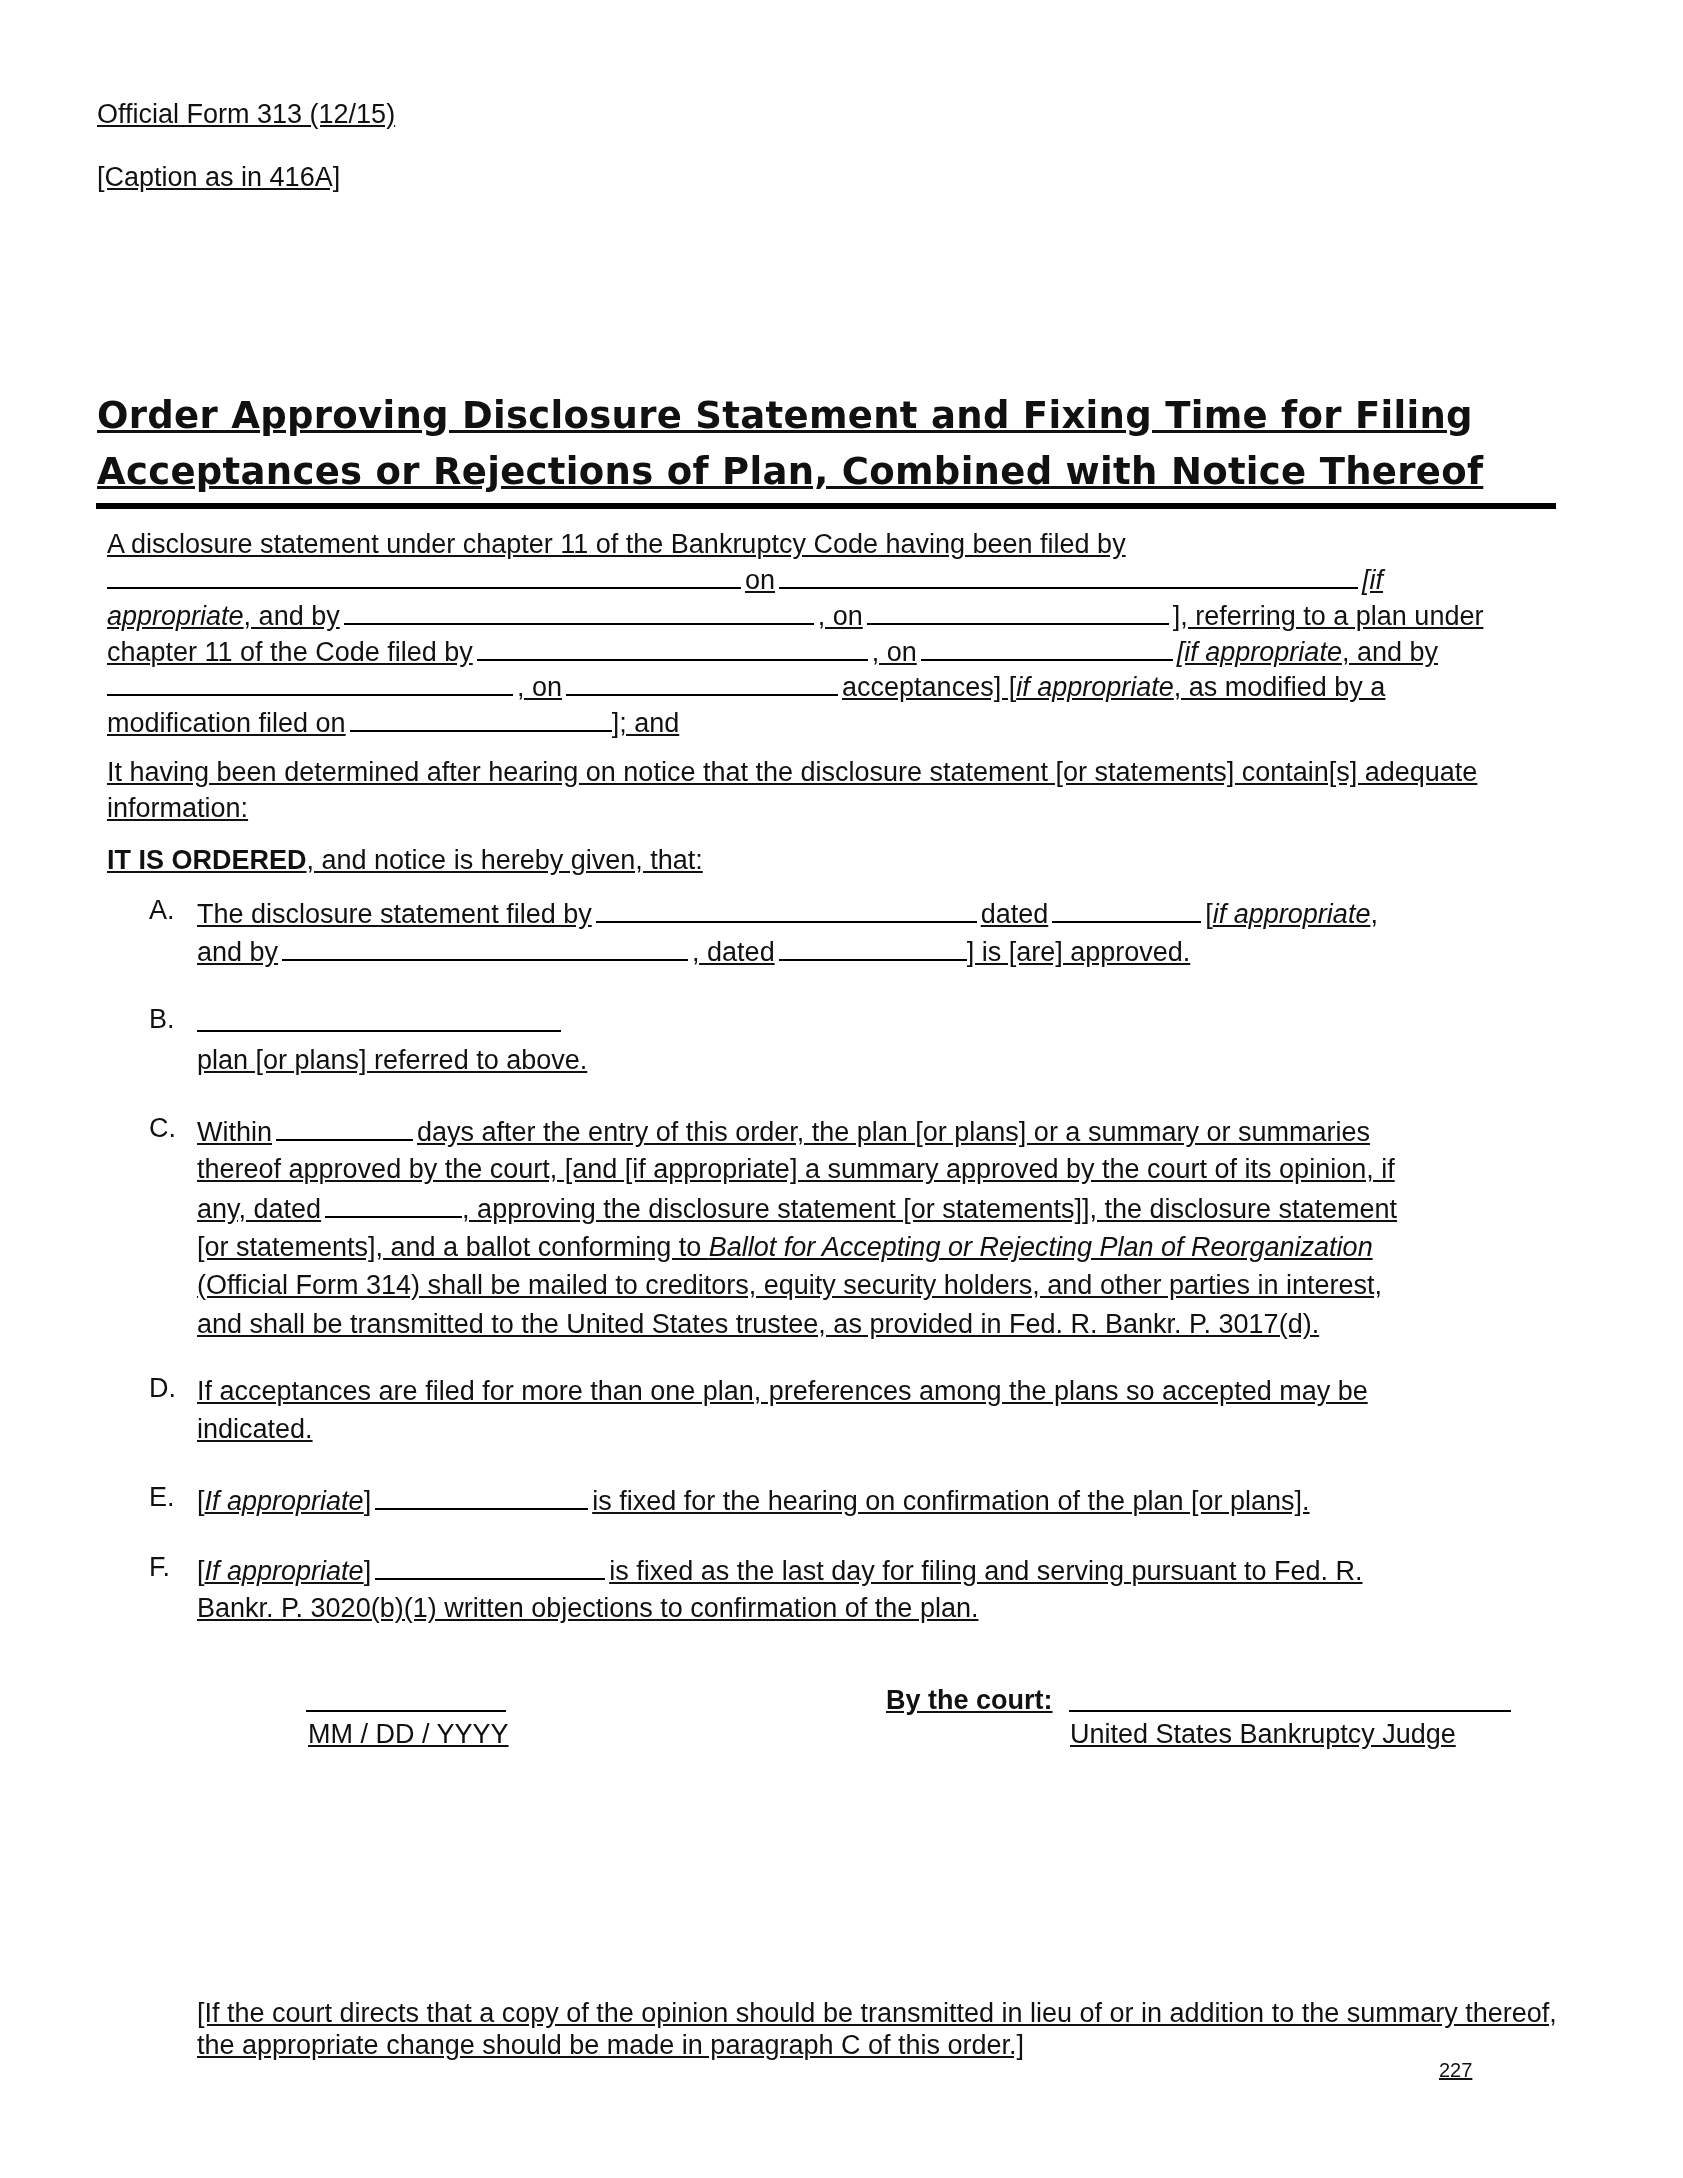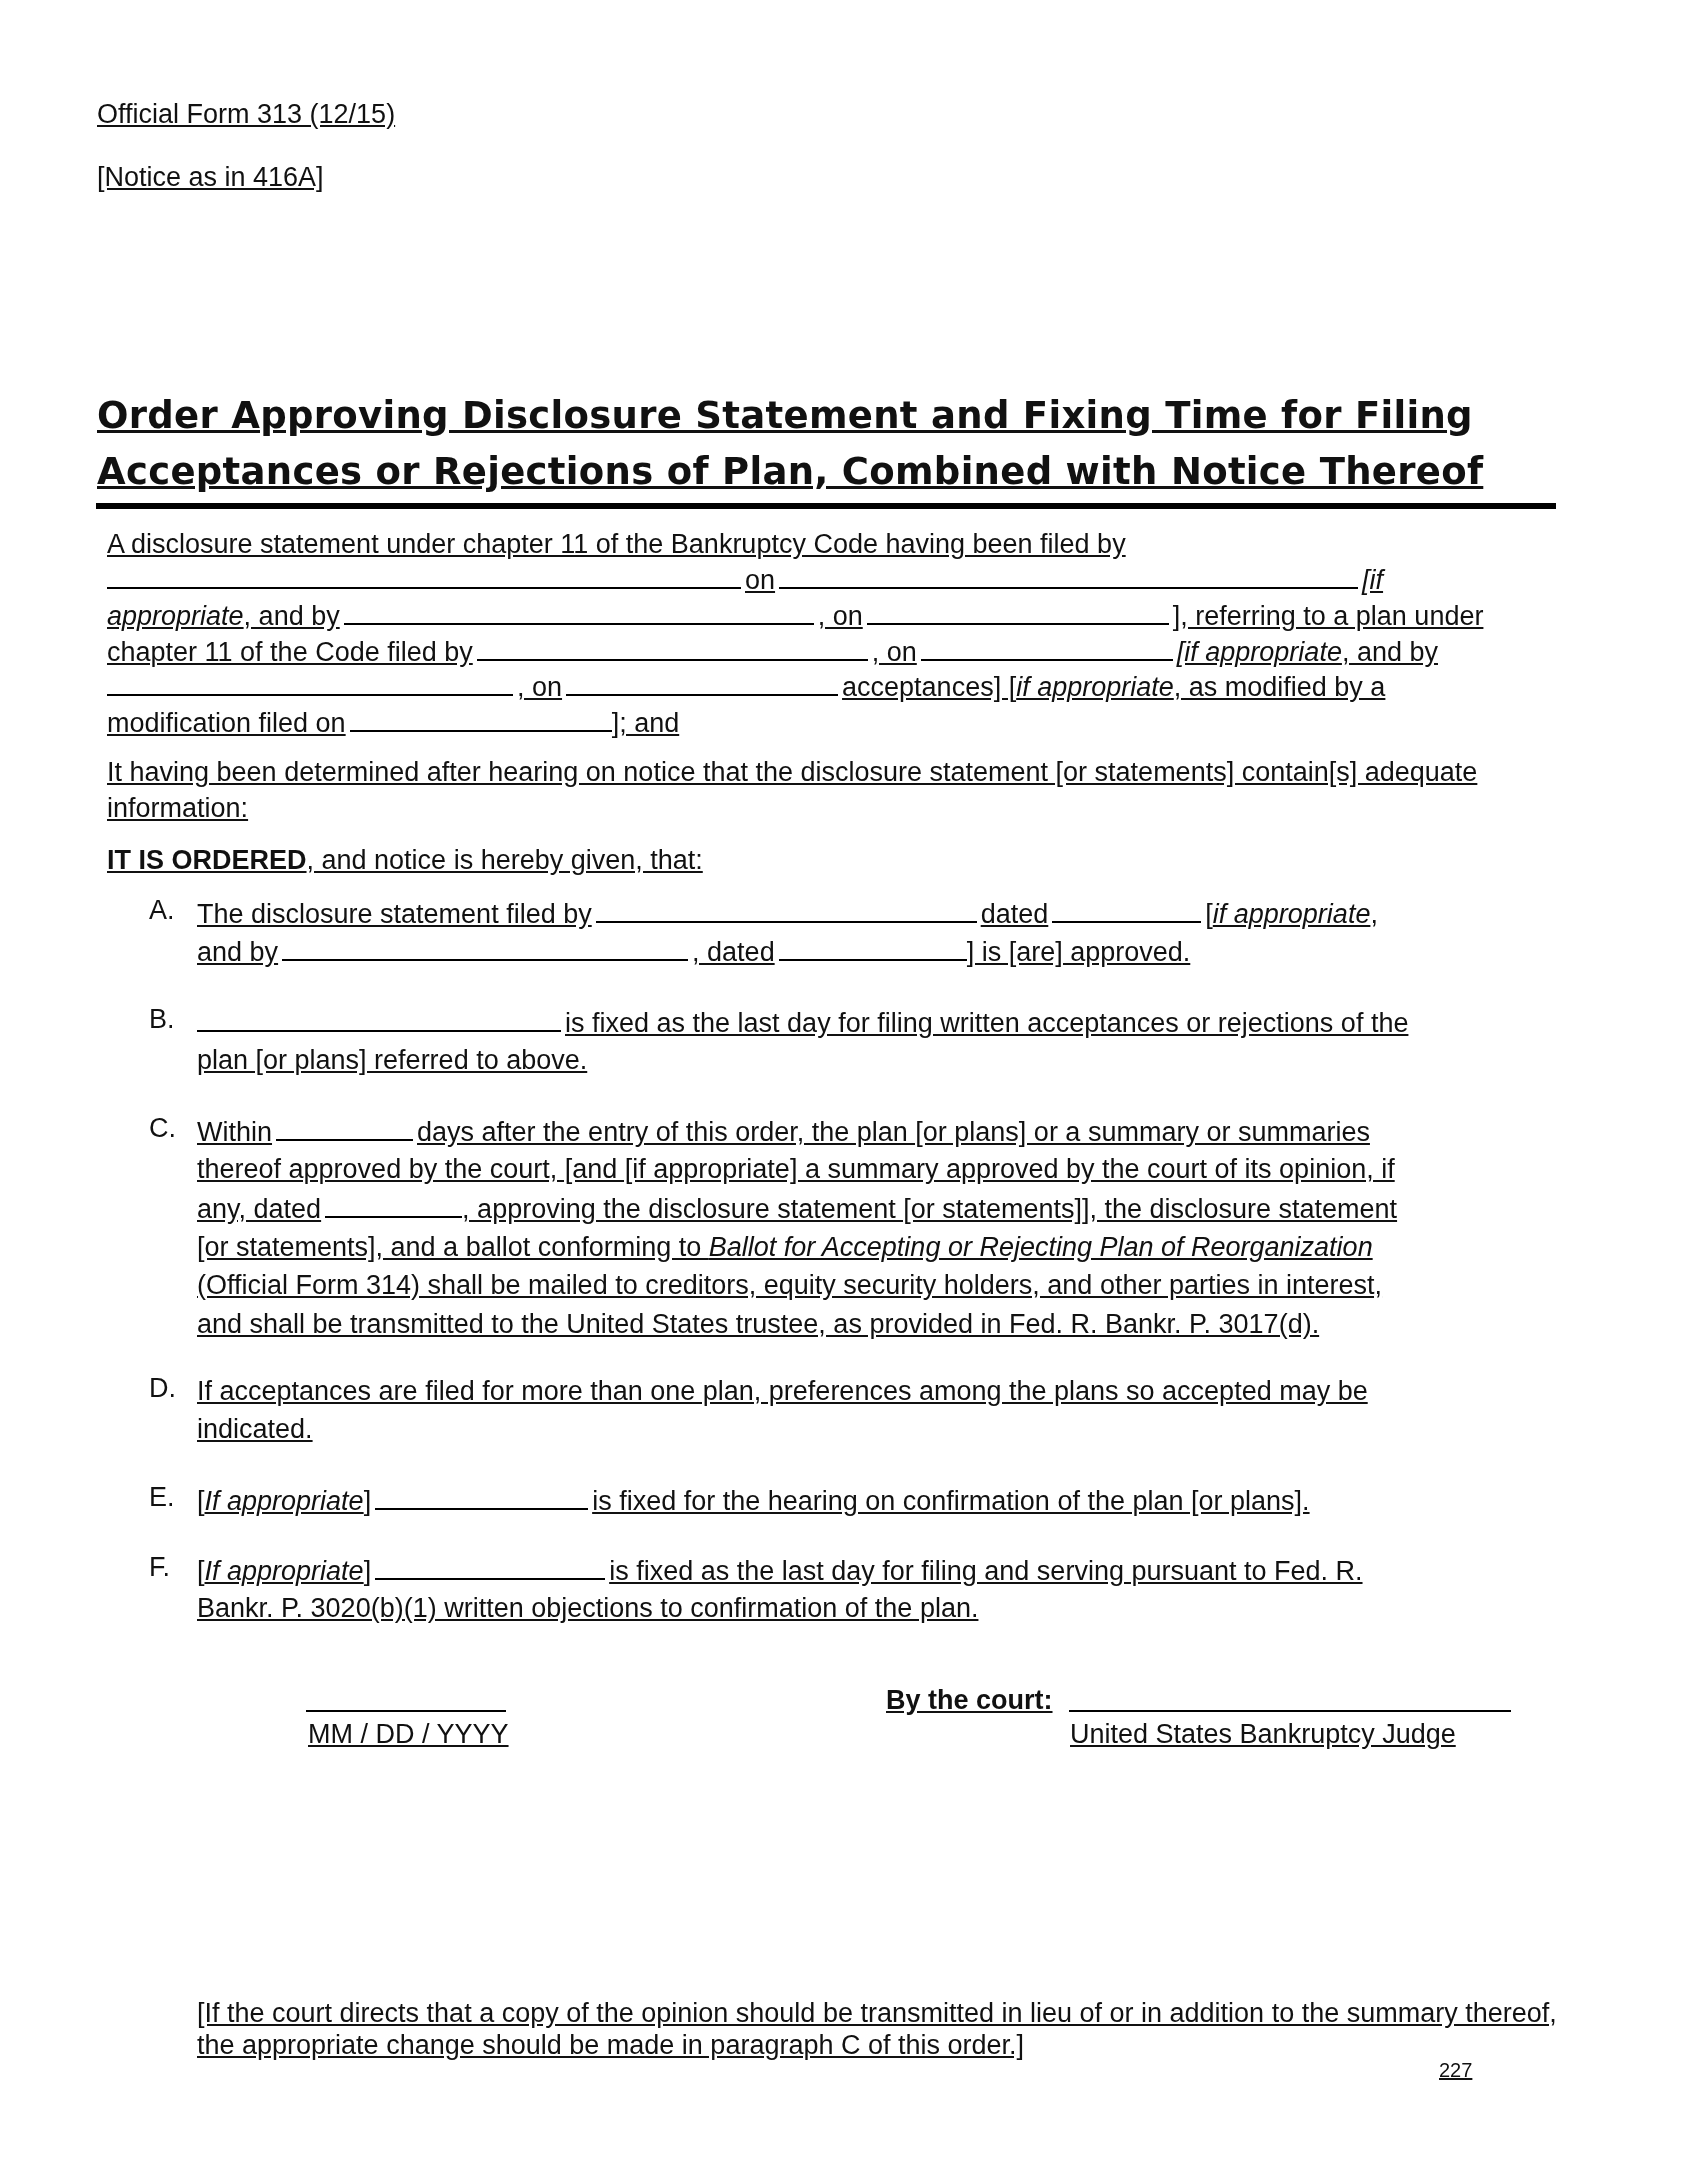--- a/index.html
+++ b/index.html
@@ -12,21 +12,21 @@
   .blank { display:inline-block; border-bottom:2px solid #000; height:26px; vertical-align:baseline; margin:0 4px; }
   i { font-style:italic; }
   b { font-weight:bold; }
   .lbl { position:absolute; font-size:27px; }
   .sigline { position:absolute; height:0; border-top:2px solid #000; }
 </style>
 </head>
 <body>
 
 <div class="abs hdr" style="left:97px; top:99px;">Official Form 313 (12/15)</div>
-<div class="abs hdr" style="left:97px; top:162px;">[Notice as in 416A]</div>
+<div class="abs hdr" style="left:97px; top:162px;">[Caption as in 416A]</div>
 
 <div class="abs title" style="left:97px; top:394px;">Order Approving Disclosure Statement and Fixing Time for Filing</div>
 <div class="abs title" style="left:97px; top:450px;">Acceptances or Rejections of Plan, Combined with Notice Thereof</div>
 <div class="rule" style="top:503px;"></div>
 
 <div class="abs t" style="left:107px; top:526px;"><span>A disclosure statement under chapter 11 of the Bankruptcy Code having been filed by</span></div>
 
 <div class="abs t" style="left:107px; top:561px;text-align:center;">
   <span class="blank" style="width:634px;margin-left:0"></span><span>on</span><span class="blank" style="width:579px"></span><i>[if</i>
 </div>
@@ -55,21 +55,21 @@
 <div class="lbl" style="left:149px; top:895px;">A.</div>
 <div class="abs t" style="left:197px; top:895px;">
   <span>The disclosure statement filed by</span><span class="blank" style="width:381px"></span><span>dated</span><span class="blank" style="width:149px"></span><span>[</span><i>if appropriate</i><span>,</span>
 </div>
 <div class="abs t" style="left:197px; top:933px;">
   <span>and by</span><span class="blank" style="width:406px"></span><span>, dated</span><span class="blank" style="width:188px"></span><span style="margin-left:-4px">] is [are] approved.</span>
 </div>
 
 <div class="lbl" style="left:149px; top:1004px;">B.</div>
 <div class="abs t" style="left:197px; top:1004px;">
-  <span class="blank" style="width:364px;margin-left:0"></span><span>is fixed as the last day for filing written acceptances or rejections of the</span>
+  <span class="blank" style="width:364px;margin-left:0"></span>
 </div>
 <div class="abs t" style="left:197px; top:1042px;">plan [or plans] referred to above.</div>
 
 <div class="lbl" style="left:149px; top:1113px;">C.</div>
 <div class="abs t" style="left:197px; top:1113px;">
   <span>Within</span><span class="blank" style="width:137px"></span><span>days after the entry of this order, the plan [or plans] or a summary or summaries</span>
 </div>
 <div class="abs t" style="left:197px; top:1151px;">thereof approved by the court, [and [if appropriate] a summary approved by the court of its opinion, if</div>
 <div class="abs t" style="left:197px; top:1190px;">
   <span>any, dated</span><span class="blank" style="width:137px"></span><span style="margin-left:-4px">, approving the disclosure statement [or statements]], the disclosure statement</span>

